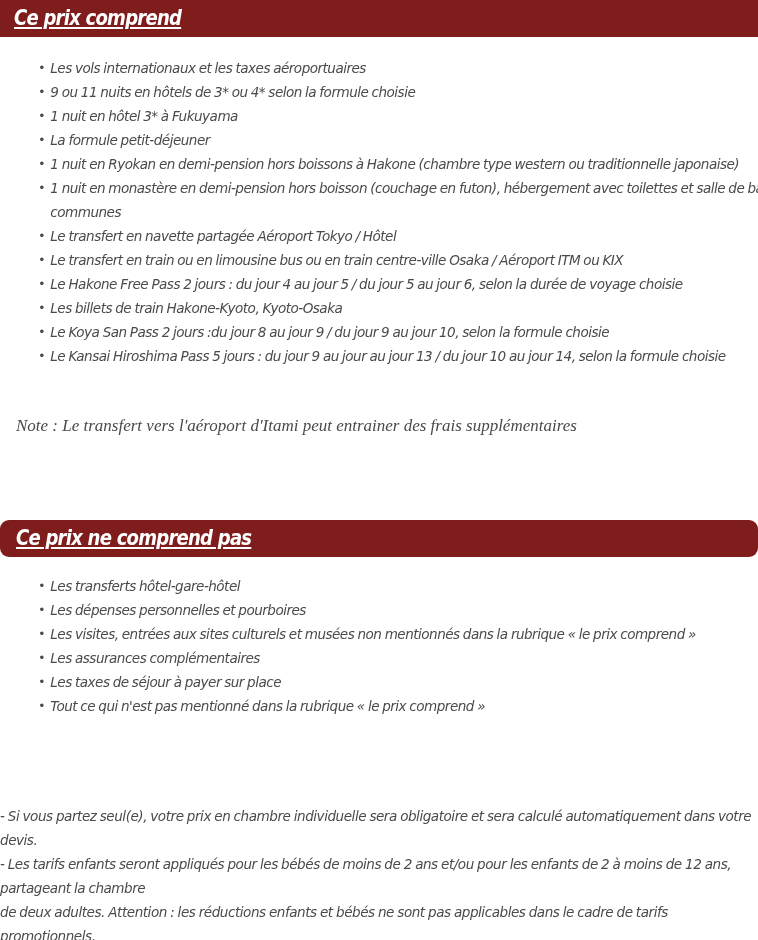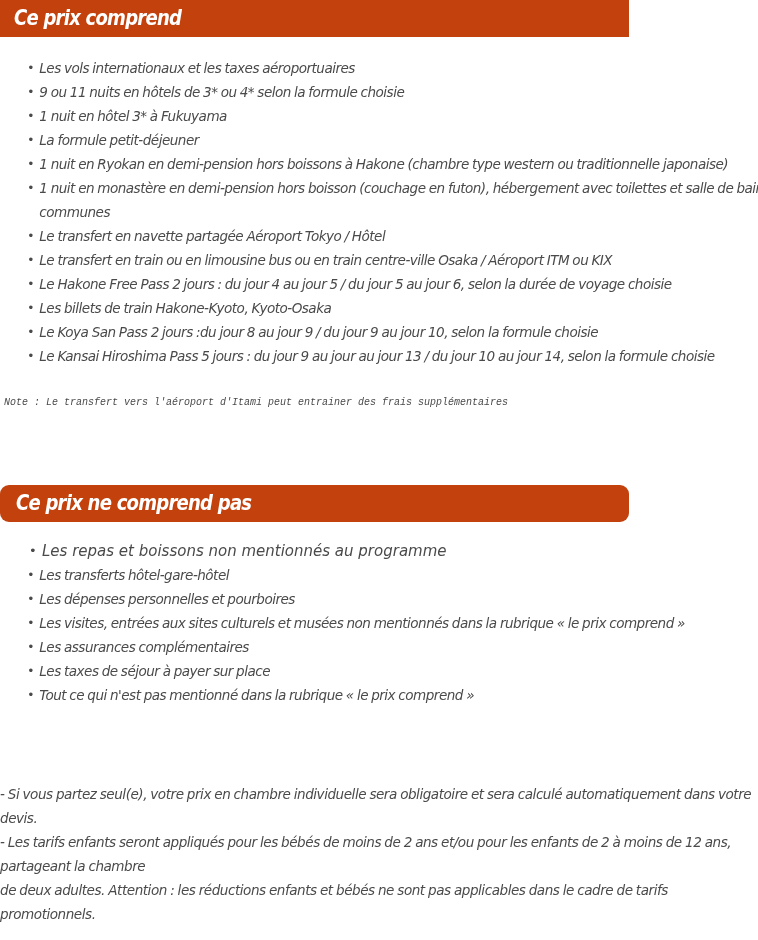--- a/index.html
+++ b/index.html
@@ -17,26 +17,27 @@
 
   .page {
     position: relative;
     width: 758px;
     height: 940px;
     background: #ffffff;
   }
 
   
   .section-header {
-    width: 629px;
-    background: #c2410c;
+    width: 758px;
+    background: #7f1d1d;
     color: #ffffff;
     box-sizing: border-box;
     display: flex;
     align-items: center;
+    text-decoration: underline;
   }
   .section-header .section-title {
     font-family: "DejaVu Sans", sans-serif;
     font-style: italic;
     font-weight: bold;
     font-size: 21px;
     letter-spacing: -0.9px;
     transform: scaleX(0.86);
     transform-origin: left center;
     white-space: nowrap;
@@ -44,21 +45,21 @@
   }
 
   #hdr-1 { height: 37px; padding-left: 14px; }
   #hdr-2 { height: 37px; padding-left: 16px; border-radius: 9px; }
   #hdr-3 { height: 37px; padding-left: 18px; }
 
   
   ul.bullet-list {
     list-style: none;
     margin: 0;
-    padding: 1px;
+    padding: 12px;
   }
   ul.bullet-list > li {
     position: relative;
     padding-left: 41px;
     margin: 0;
     font-style: italic;
     font-size: 14.5px;
     line-height: 24px;
     color: #4a4a4a;
     font-family: "DejaVu Sans", sans-serif;
@@ -90,28 +91,28 @@
     font-size: 15px !important;
   }
 
   
   #list-included {
     padding-top: 19px;
   }
 
   
   .note {
-    margin: 4px;
+    margin: 16px;
     padding-top: 18px;
     padding-left: 0px;
     font-style: italic;
-    font-size: 10px;
+    font-size: 17px;
     line-height: 24px;
     color: #4a4a4a;
-    font-family: Liberation Mono, monospace;
+    font-family: Liberation Serif, serif;
   }
 
   
   #sec-2-wrap { padding-top: 66px; }
   #list-excluded { padding-top: 17px; }
 
   
   #sec-3-wrap { padding-top: 59px; }
   .know-body {
     padding-top: 15px;
@@ -156,21 +157,20 @@
   </ul>
 
   <p class="note">Note : Le transfert vers l'aéroport d'Itami peut entrainer des frais supplémentaires</p>
 
   <div id="sec-2-wrap">
     <div id="hdr-2" class="section-header">
       <span class="section-title">Ce prix ne comprend pas</span>
     </div>
 
     <ul id="list-excluded" class="bullet-list">
-      <li class="wide">Les repas et boissons non mentionnés au programme</li>
       <li>Les transferts hôtel-gare-hôtel</li>
       <li>Les dépenses personnelles et pourboires</li>
       <li>Les visites, entrées aux sites culturels et musées non mentionnés dans la rubrique « le prix comprend »</li>
       <li>Les assurances complémentaires</li>
       <li>Les taxes de séjour à payer sur place</li>
       <li>Tout ce qui n'est pas mentionné dans la rubrique « le prix comprend »</li>
     </ul>
   </div>
 
   <div id="sec-3-wrap">

